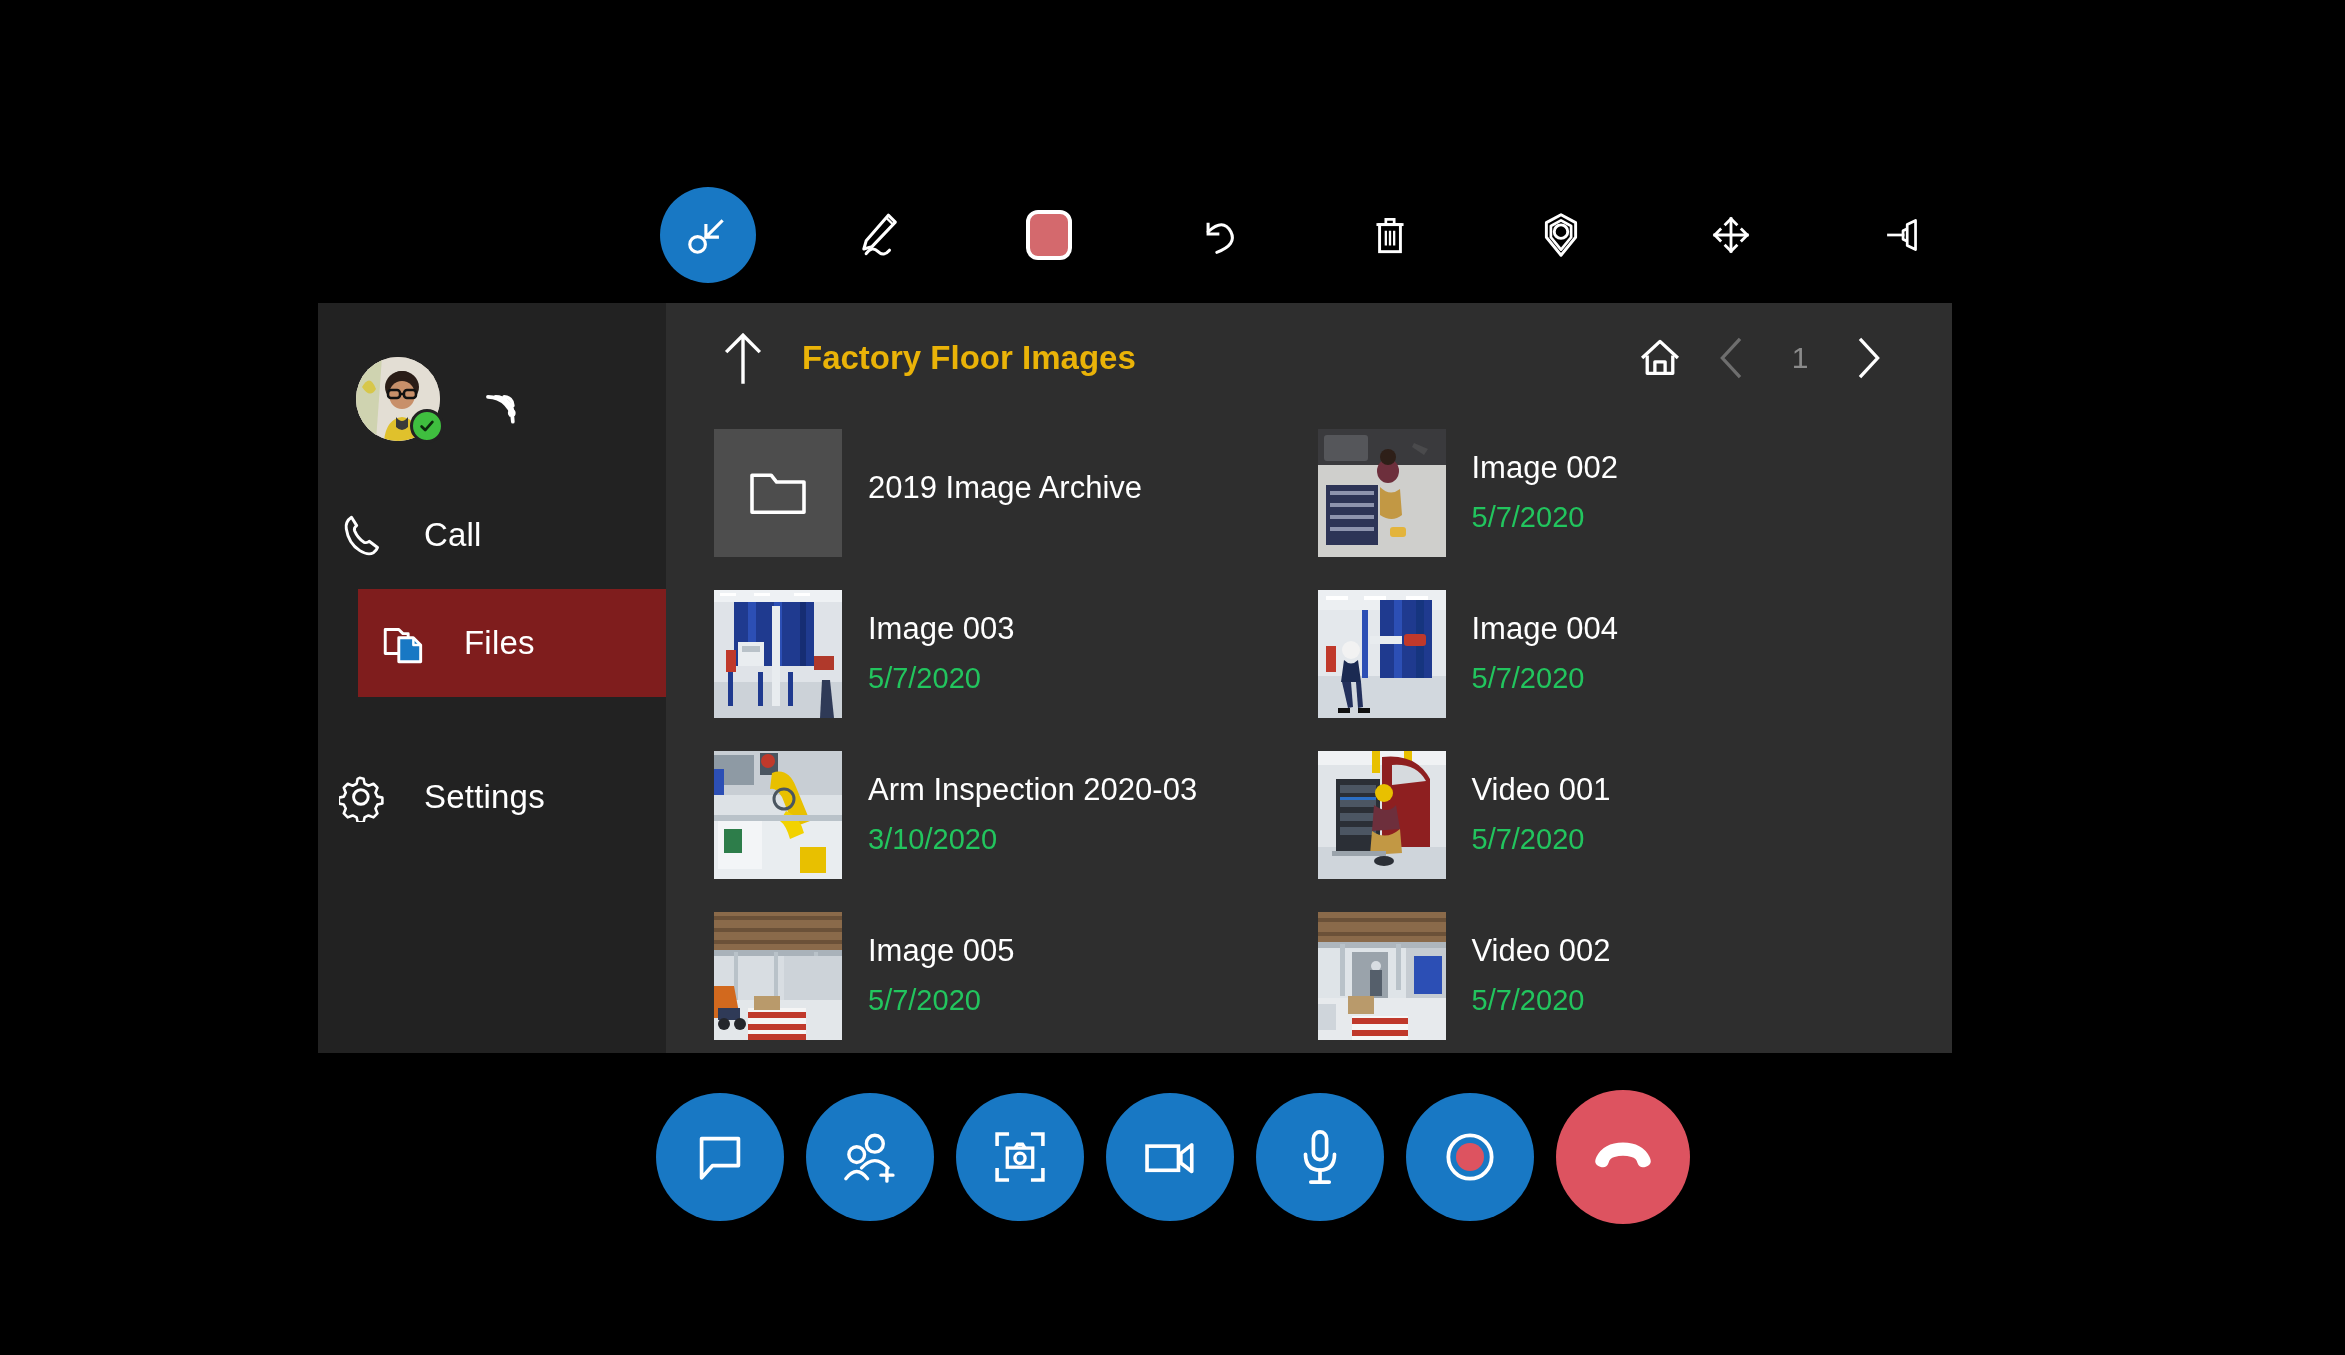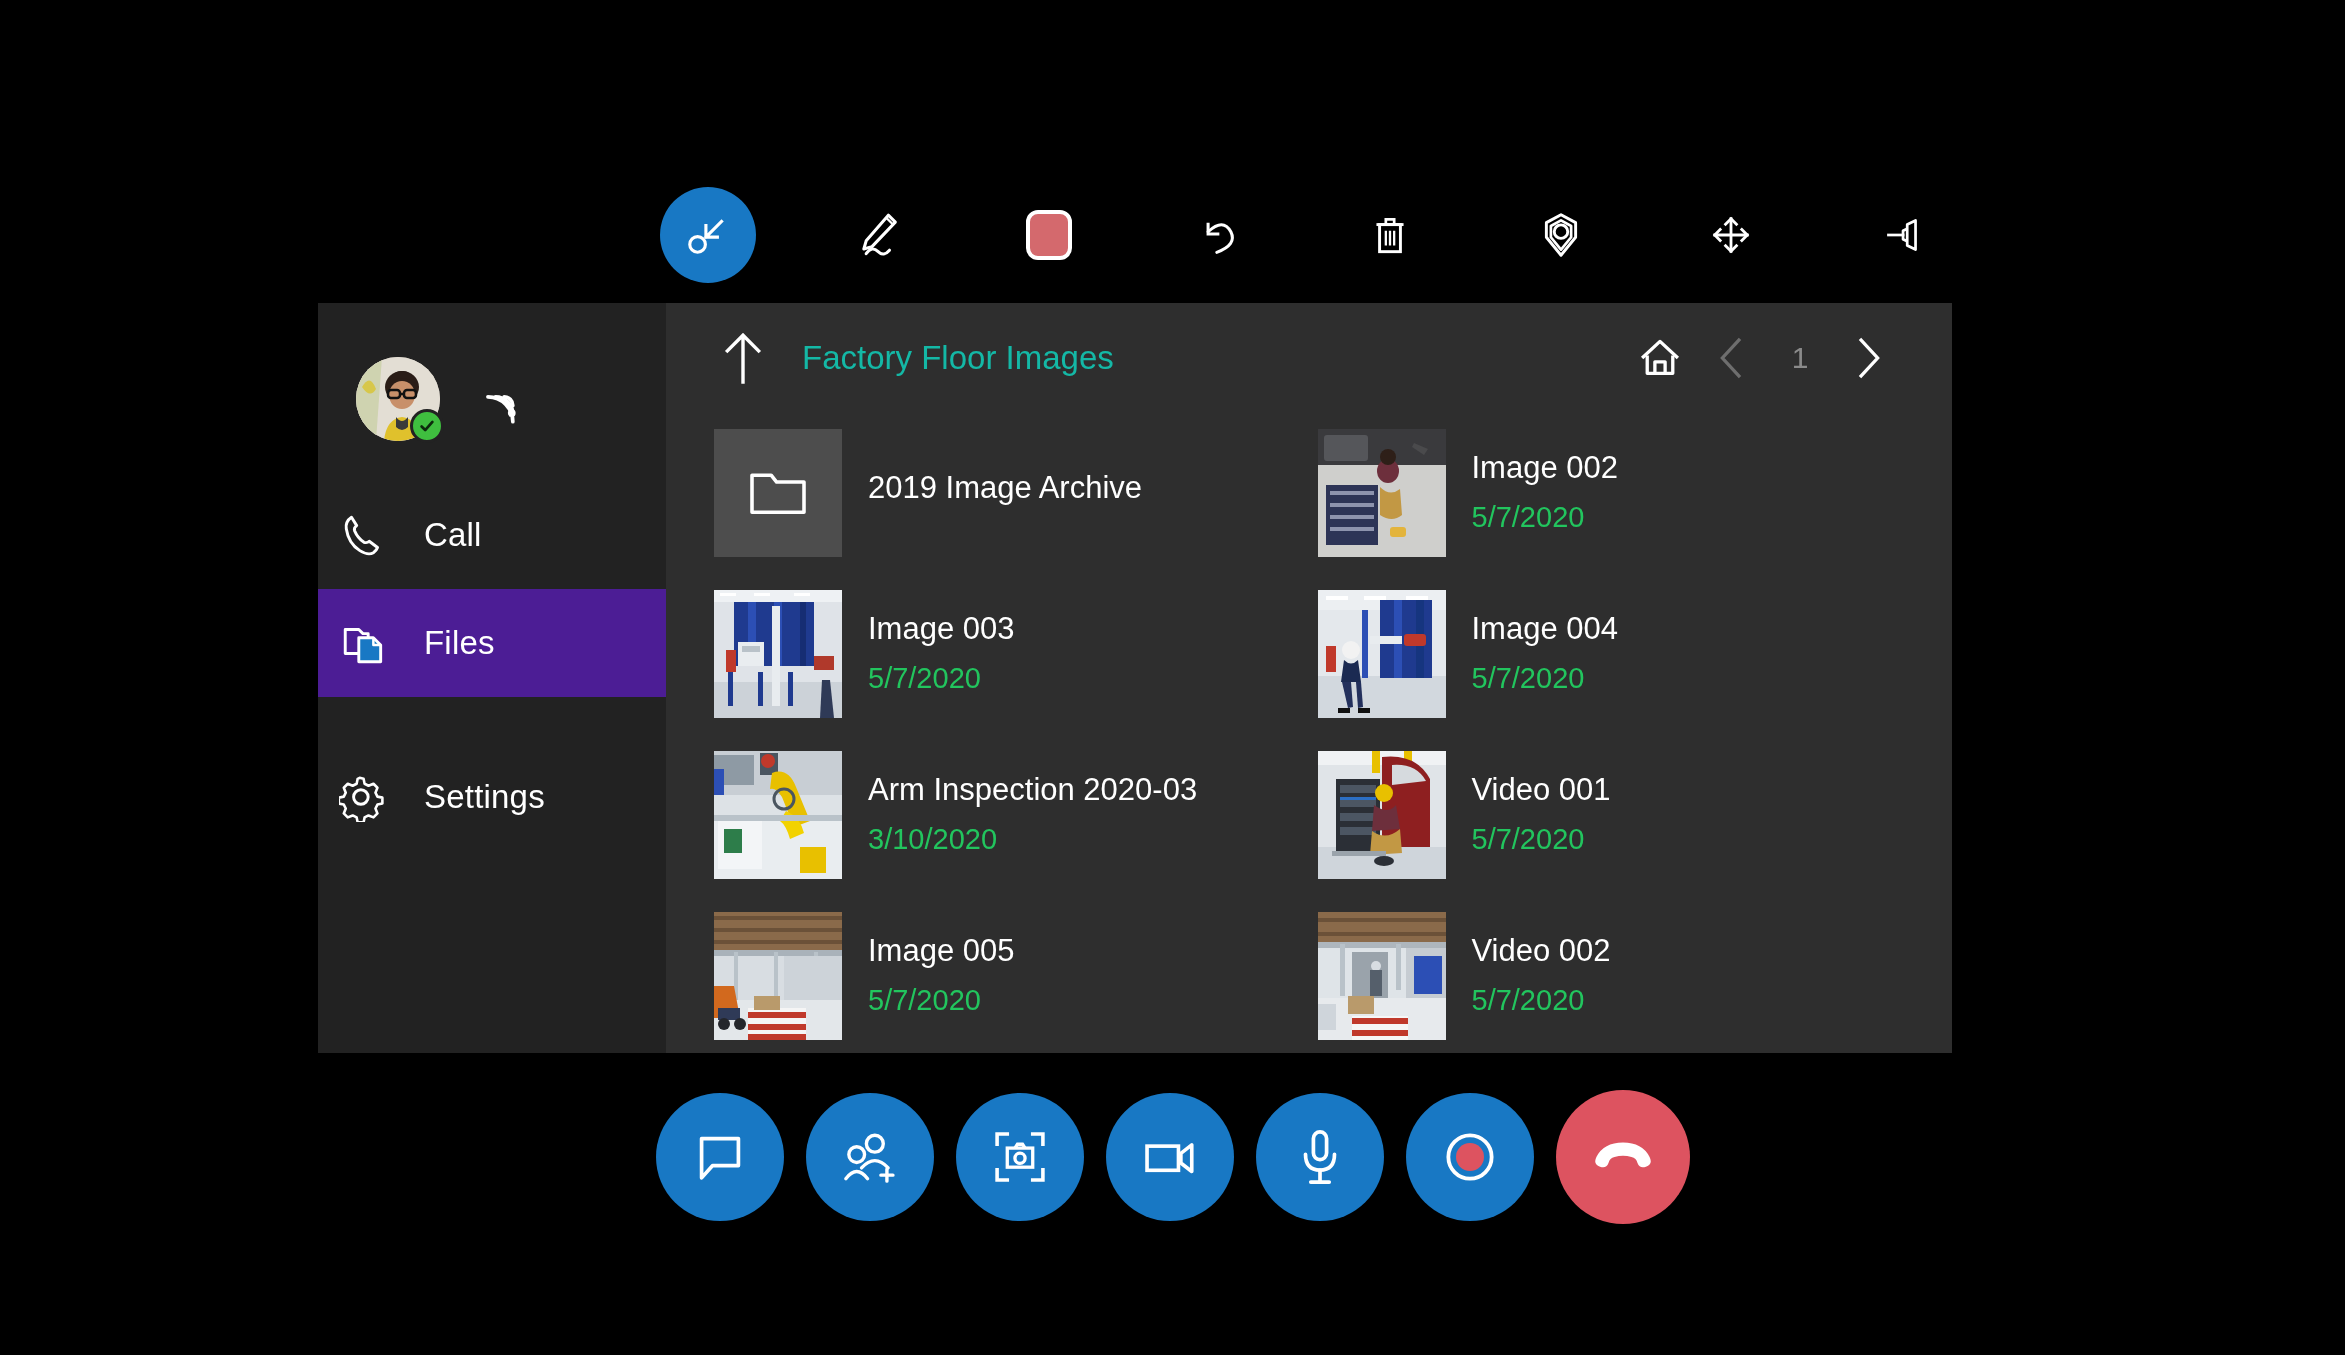--- a/index.html
+++ b/index.html
@@ -69,44 +69,44 @@
   }
   .wifi-icon { margin-left: 36px; width: 52px; height: 52px; }
 
   .nav { margin-top: 28px; }
   .nav-item {
     display: flex; align-items: center;
     height: 108px;
     padding-left: 20px;
     cursor: pointer;
   }
-  .nav-item.active { background: #4c1d95; }
+  .nav-item.active { background: #7f1d1d; margin-left: 40px; }
   .nav-icon { width: 52px; height: 52px; flex: 0 0 52px; display:flex; align-items:center; justify-content:center; }
   .nav-label {
     margin-left: 34px;
     color: #ffffff;
     font-size: 33px;
     font-weight: 400;
     letter-spacing: .2px;
   }
   .nav-spacer { height: 46px; }
 
   
   .content { flex: 1 1 auto; position: relative; }
   .content-header {
     display: flex; align-items: center;
     height: 110px;
     padding: 0 48px 0 52px;
   }
   .up-arrow { width: 50px; height: 54px; flex: 0 0 50px; cursor: pointer; }
   .breadcrumb {
     margin-left: 34px;
-    color: #14b8a6;
+    color: #eab308;
     font-size: 33px;
-    font-weight: 400;
+    font-weight: 700;
     flex: 1 1 auto;
   }
   .pager { display: flex; align-items: center; gap: 0; }
   .pager-btn {
     width: 72px; height: 72px;
     display: flex; align-items: center; justify-content: center;
     cursor: pointer;
   }
   .page-num {
     width: 64px; text-align: center;

